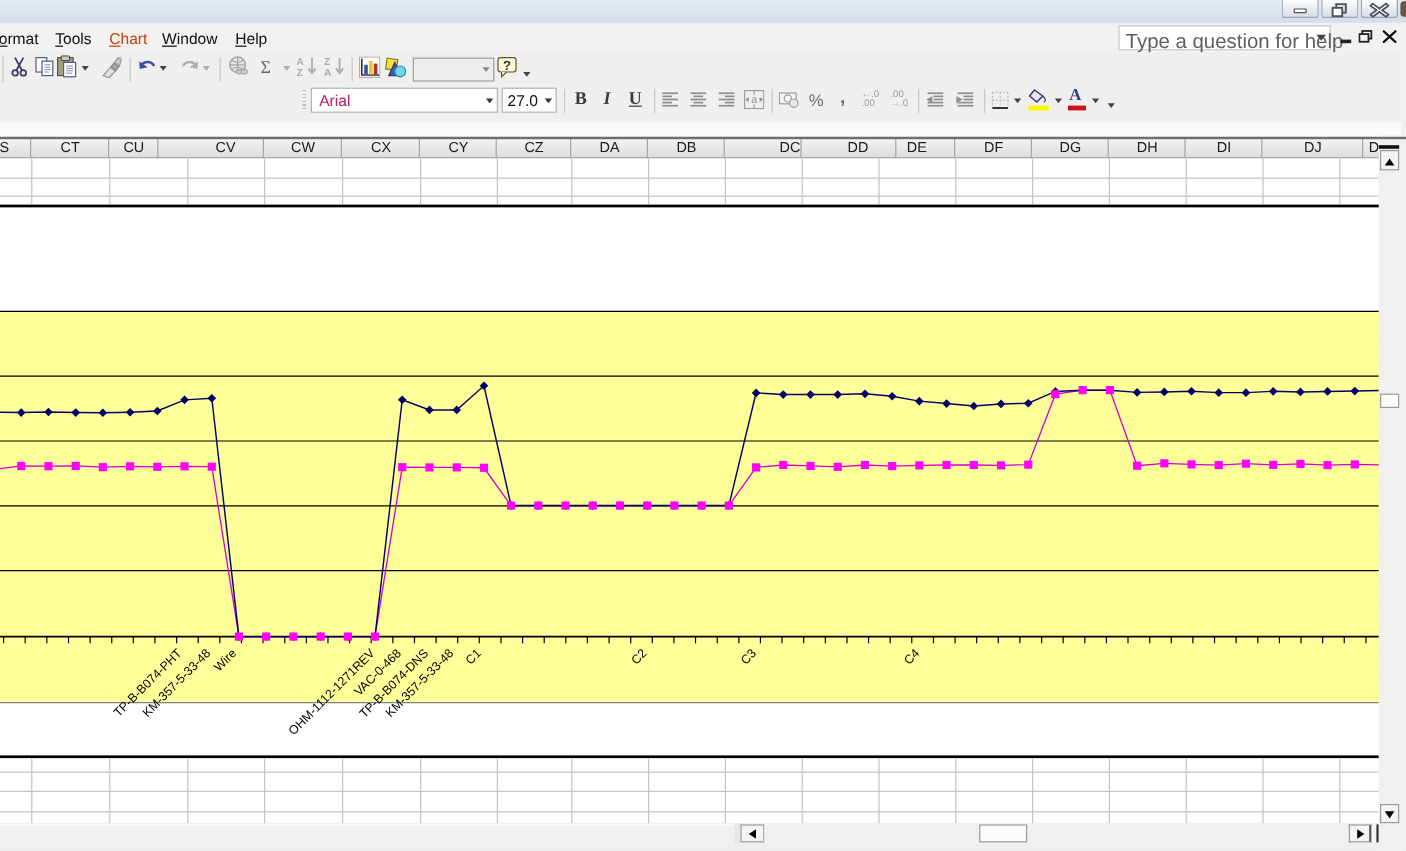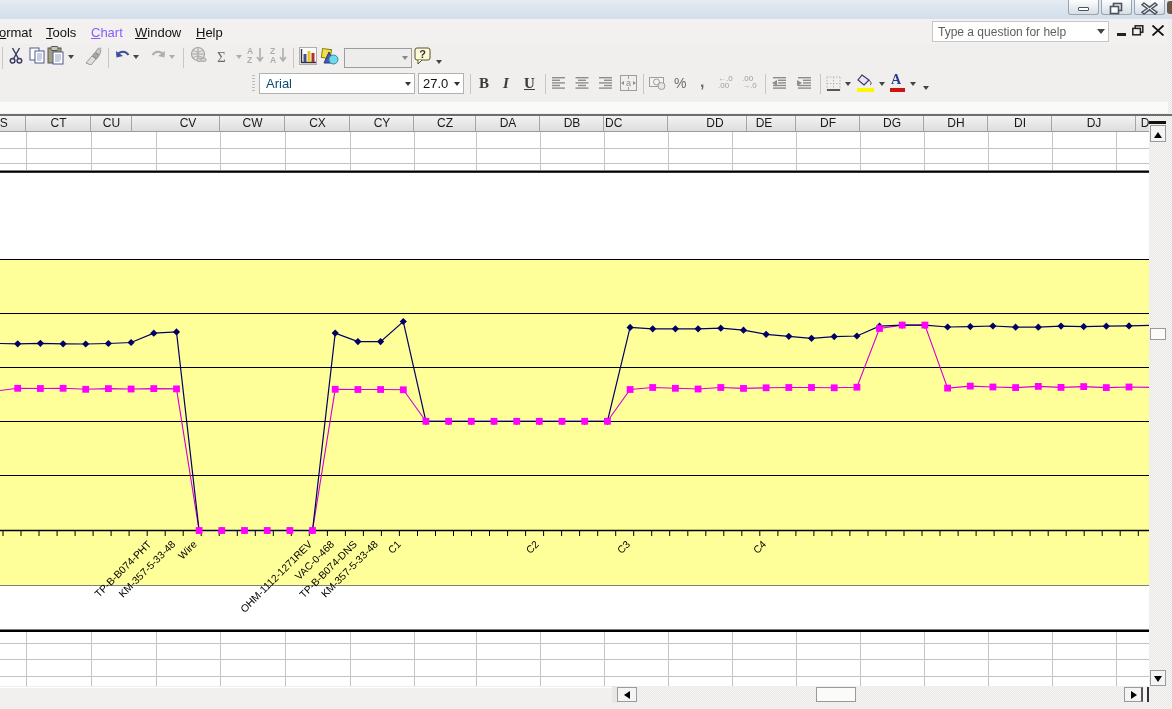--- a/index.html
+++ b/index.html
@@ -15,26 +15,26 @@
     <rect x="2.5" y="4.5" width="8" height="7" fill="#fff" stroke="#4b545e" stroke-width="1.6"></rect>
   </svg>
 <svg class="abs" style="left:1141px;top:2px" width="17" height="13" viewBox="0 0 17 13">
     <path d="M3 1 L8.5 5.2 L14 1 L16 2.8 L10.8 6.5 L16 10.2 L14 12 L8.5 7.8 L3 12 L1 10.2 L6.2 6.5 L1 2.8 Z" fill="#fff" stroke="#4b545e" stroke-width="1.5"></path>
   </svg>
 <div class="abs" style="left:1167px;top:1px;width:5px;height:13px;background:#6b5644;border-radius:3px 0 0 3px"></div>
 
 <div class="abs" style="left:0;top:19px;width:1172px;height:25px;background:#f2f1f0"></div>
 <div class="abs" style="top:25px;left:-9px;color:#111;font-size:13px">F<u>o</u>rmat</div>
 <div class="abs" style="top:25px;left:46px;color:#111;font-size:13px"><u>T</u>ools</div>
-<div class="abs" style="top:25px;left:91px;color:#8b5cf6;font-size:13px"><u>C</u>hart</div>
+<div class="abs" style="top:25px;left:91px;color:#c2410c;font-size:13px"><u>C</u>hart</div>
 <div class="abs" style="top:25px;left:135px;color:#111;font-size:13px"><u>W</u>indow</div>
 <div class="abs" style="top:25px;left:196px;color:#111;font-size:13px"><u>H</u>elp</div>
 
 <div class="abs" style="left:932px;top:21px;width:177px;height:21px;background:#fff;border:1px solid #c6c6c6"></div>
-<div class="abs" style="left:938px;top:25px;color:#5f5f5f;font-size:12px">Type a question for help</div>
+<div class="abs" style="left:938px;top:25px;color:#5f5f5f;font-size:17px">Type a question for help</div>
 <div class="abs" style="left:1097px;top:29px;width:0;height:0;border-left:4px solid transparent;border-right:4px solid transparent;border-top:5px solid #444"></div>
 <div class="abs" style="left:1117px;top:33px;width:9px;height:3px;background:#222"></div>
 <svg class="abs" style="left:1132px;top:25px" width="12" height="11" viewBox="0 0 12 11">
     <rect x="3.2" y="0.8" width="7.6" height="6.4" fill="none" stroke="#222" stroke-width="1.5"></rect>
     <rect x="0.8" y="3.4" width="7.6" height="6.4" fill="#f2f1f0" stroke="#222" stroke-width="1.5"></rect>
   </svg>
 <svg class="abs" style="left:1152px;top:25px" width="12" height="11" viewBox="0 0 12 11">
     <path d="M0.5 0.5 L11.5 10.5 M11.5 0.5 L0.5 10.5" stroke="#111" stroke-width="1.8"></path>
   </svg>
 
@@ -107,21 +107,21 @@
 <div class="abs" style="left:344px;top:48px;width:68px;height:20px;background:#ededec;border:1px solid #9f9d9b"></div>
 <div class="abs" style="left:402px;top:56px;width:0;height:0;border-left:3.5px solid transparent;border-right:3.5px solid transparent;border-top:4.5px solid #888"></div>
 <svg class="abs" style="left:414px;top:47px" width="18" height="19" viewBox="0 0 18 19">
 <rect x="1" y="1" width="15" height="12" rx="2" fill="#fffbd8" stroke="#55552a"></rect>
 <path d="M4 13 L4 17 L8 13" fill="#fffbd8" stroke="#55552a"></path>
 <text x="8.5" y="11" font-size="11" font-weight="bold" fill="#333" text-anchor="middle" font-family="Liberation Sans">?</text>
   </svg>
 <div class="abs" style="left:436px;top:60px;width:0;height:0;border-left:3.5px solid transparent;border-right:3.5px solid transparent;border-top:4.5px solid #444"></div>
 <div class="abs" style="left:252px;top:75px;width:3px;height:18px;background:repeating-linear-gradient(#bbb 0,#bbb 1px,#f0efee 1px,#f0efee 3px)"></div>
 <div class="abs" style="left:259px;top:73px;width:156px;height:21px;background:#fff;border:1px solid #b4b2b0"></div>
-<div class="abs" style="left:266px;top:76px;font-size:13px;color:#0c4a6e">Arial</div>
+<div class="abs" style="left:266px;top:76px;font-size:13px;color:#be185d">Arial</div>
 <div class="abs" style="left:405px;top:82px;width:0;height:0;border-left:3.5px solid transparent;border-right:3.5px solid transparent;border-top:4.5px solid #333"></div>
 <div class="abs" style="left:418px;top:73px;width:46px;height:21px;background:#fff;border:1px solid #b4b2b0"></div>
 <div class="abs" style="left:423px;top:76px;font-size:13px;color:#111">27.0</div>
 <div class="abs" style="left:454px;top:82px;width:0;height:0;border-left:3.5px solid transparent;border-right:3.5px solid transparent;border-top:4.5px solid #333"></div>
 <div class="abs" style="left:470px;top:74px;width:1px;height:20px;background:#c8c6c4"></div>
 <div class="abs" style="left:479px;top:75px;font-size:15px;font-weight:bold;color:#3a3a3a;font-family:'Liberation Serif',serif">B</div>
 <div class="abs" style="left:503px;top:75px;font-size:15px;font-weight:bold;font-style:italic;color:#3a3a3a;font-family:'Liberation Serif',serif">I</div>
 <div class="abs" style="left:524px;top:75px;font-size:15px;font-weight:bold;color:#3a3a3a;text-decoration:underline;font-family:'Liberation Serif',serif">U</div>
 <div class="abs" style="left:545px;top:74px;width:1px;height:20px;background:#c8c6c4"></div>
 <svg class="abs" style="left:551px;top:76px" width="15" height="15" viewBox="0 0 15 15">
@@ -203,21 +203,21 @@
 <div style="position:absolute;left:0;top:0;width:26px;height:17px;border-right:1px solid #a5a5a5;color:#1a1a1a;font-size:12px;line-height:17px;overflow:hidden"><span style="display:inline-block;margin-left:-9px">CS</span></div>
     <div style="position:absolute;left:27px;top:0;width:64px;height:17px;border-right:1px solid #a5a5a5;color:#1a1a1a;font-size:12px;text-align:center;line-height:17px">CT</div>
     <div style="position:absolute;left:92px;top:0;width:40px;height:17px;border-right:1px solid #a5a5a5;color:#1a1a1a;font-size:12px;text-align:center;line-height:17px">CU</div>
     <div style="position:absolute;left:157px;top:0;width:63px;height:17px;border-right:1px solid #a5a5a5;color:#1a1a1a;font-size:12px;text-align:center;line-height:17px">CV</div>
     <div style="position:absolute;left:221px;top:0;width:64px;height:17px;border-right:1px solid #a5a5a5;color:#1a1a1a;font-size:12px;text-align:center;line-height:17px">CW</div>
     <div style="position:absolute;left:286px;top:0;width:64px;height:17px;border-right:1px solid #a5a5a5;color:#1a1a1a;font-size:12px;text-align:center;line-height:17px">CX</div>
     <div style="position:absolute;left:351px;top:0;width:63px;height:17px;border-right:1px solid #a5a5a5;color:#1a1a1a;font-size:12px;text-align:center;line-height:17px">CY</div>
     <div style="position:absolute;left:415px;top:0;width:61px;height:17px;border-right:1px solid #a5a5a5;color:#1a1a1a;font-size:12px;text-align:center;line-height:17px">CZ</div>
     <div style="position:absolute;left:477px;top:0;width:63px;height:17px;border-right:1px solid #a5a5a5;color:#1a1a1a;font-size:12px;text-align:center;line-height:17px">DA</div>
     <div style="position:absolute;left:541px;top:0;width:63px;height:17px;border-right:1px solid #a5a5a5;color:#1a1a1a;font-size:12px;text-align:center;line-height:17px">DB</div>
-    <div style="position:absolute;left:605px;top:0;width:63px;height:17px;border-right:1px solid #a5a5a5;color:#1a1a1a;font-size:12px;text-align:left;line-height:17px">DC</div>
+    <div style="position:absolute;left:605px;top:0;width:63px;height:17px;border-right:1px solid #a5a5a5;color:#1a1a1a;font-size:12px;text-align:right;line-height:17px">DC</div>
     <div style="position:absolute;left:684px;top:0;width:63px;height:17px;border-right:1px solid #a5a5a5;color:#1a1a1a;font-size:12px;text-align:center;line-height:17px">DD</div>
     <div style="position:absolute;left:733px;top:0;width:63px;height:17px;border-right:1px solid #a5a5a5;color:#1a1a1a;font-size:12px;text-align:center;line-height:17px">DE</div>
     <div style="position:absolute;left:797px;top:0;width:63px;height:17px;border-right:1px solid #a5a5a5;color:#1a1a1a;font-size:12px;text-align:center;line-height:17px">DF</div>
     <div style="position:absolute;left:861px;top:0;width:63px;height:17px;border-right:1px solid #a5a5a5;color:#1a1a1a;font-size:12px;text-align:center;line-height:17px">DG</div>
     <div style="position:absolute;left:925px;top:0;width:63px;height:17px;border-right:1px solid #a5a5a5;color:#1a1a1a;font-size:12px;text-align:center;line-height:17px">DH</div>
     <div style="position:absolute;left:989px;top:0;width:63px;height:17px;border-right:1px solid #a5a5a5;color:#1a1a1a;font-size:12px;text-align:center;line-height:17px">DI</div>
     <div style="position:absolute;left:1053px;top:0;width:83px;height:17px;border-right:1px solid #a5a5a5;color:#1a1a1a;font-size:12px;text-align:center;line-height:17px">DJ</div>
     <div style="position:absolute;left:1117px;top:0;width:32px;height:17px;color:#1a1a1a;font-size:12px;line-height:17px;overflow:hidden"><span style="display:inline-block;width:64px;text-align:center">DK</span></div>
 </div>
 <div class="abs" style="left:0;top:131px;width:1149px;height:1px;background:#9b9b9b"></div>

